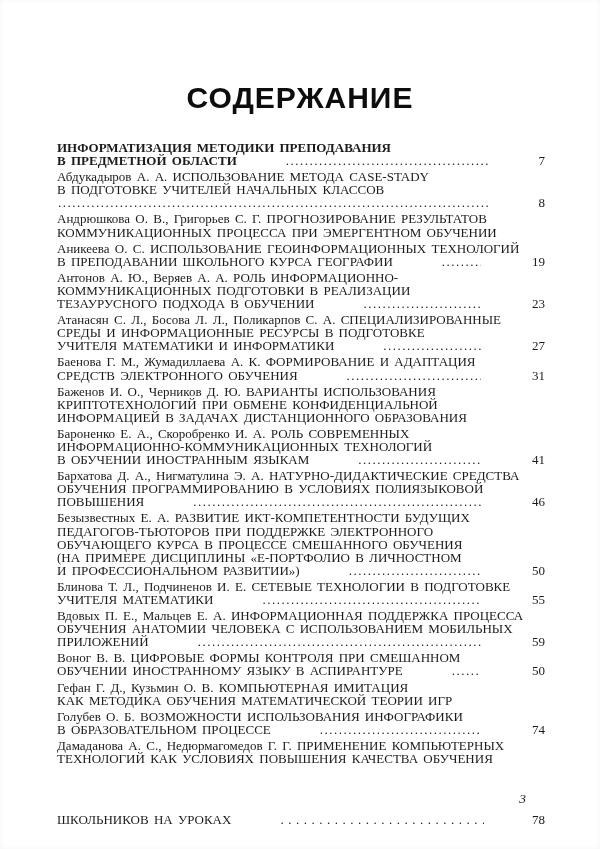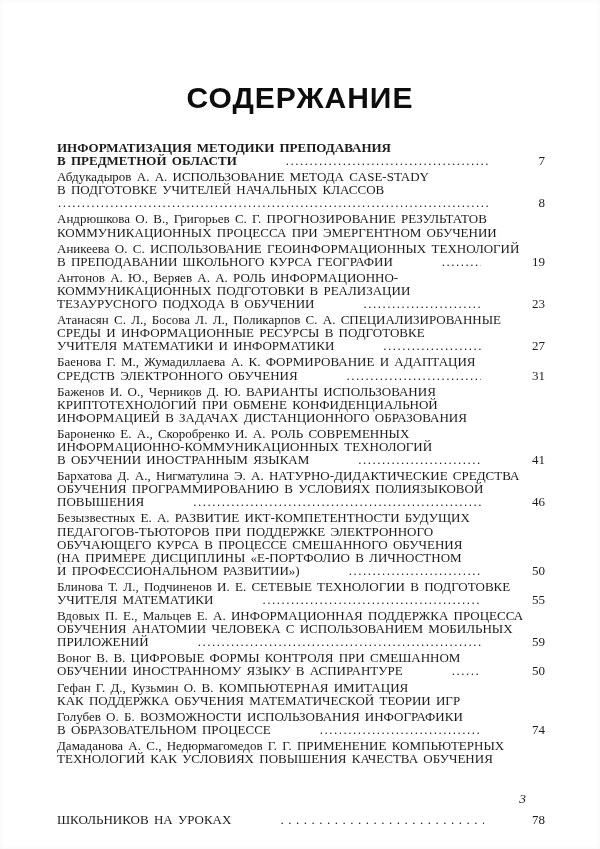--- a/index.html
+++ b/index.html
@@ -241,21 +241,21 @@
       <span class="dots"></span>
       <span class="page-num">50</span>
     </div>
   </div>
 
   <div class="entry">
     <div>
             <div class="line">Гефан Г. Д., Кузьмин О. В. КОМПЬЮТЕРНАЯ ИМИТАЦИЯ</div>
           </div>
     <div class="lastline">
-      <span class="lastline-text">КАК ПОДДЕРЖКА ОБУЧЕНИЯ МАТЕМАТИЧЕСКОЙ ТЕОРИИ ИГР</span>
+      <span class="lastline-text">КАК МЕТОДИКА ОБУЧЕНИЯ МАТЕМАТИЧЕСКОЙ ТЕОРИИ ИГР</span>
       <span class="dots"></span>
       <span class="page-num">69</span>
     </div>
   </div>
 
   <div class="entry">
     <div>
             <div class="line">Голубев О. Б. ВОЗМОЖНОСТИ ИСПОЛЬЗОВАНИЯ ИНФОГРАФИКИ</div>
           </div>
     <div class="lastline">

